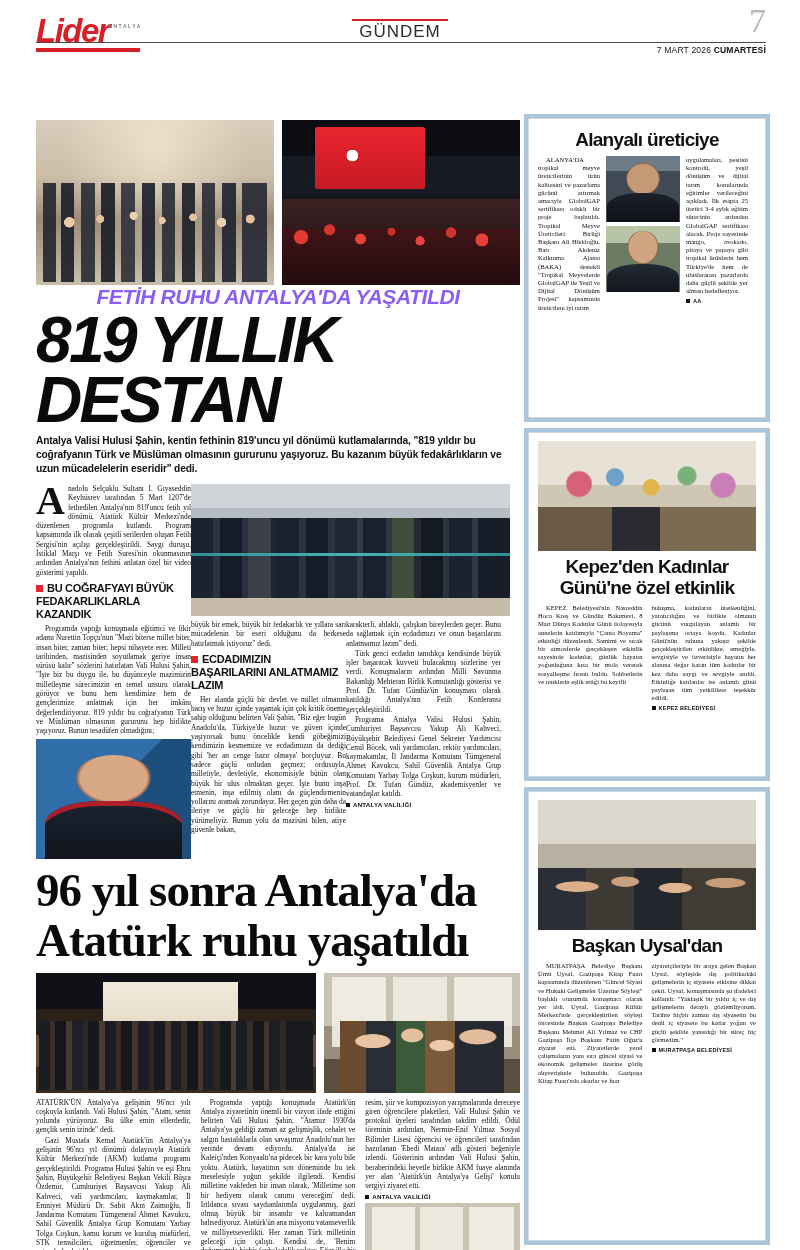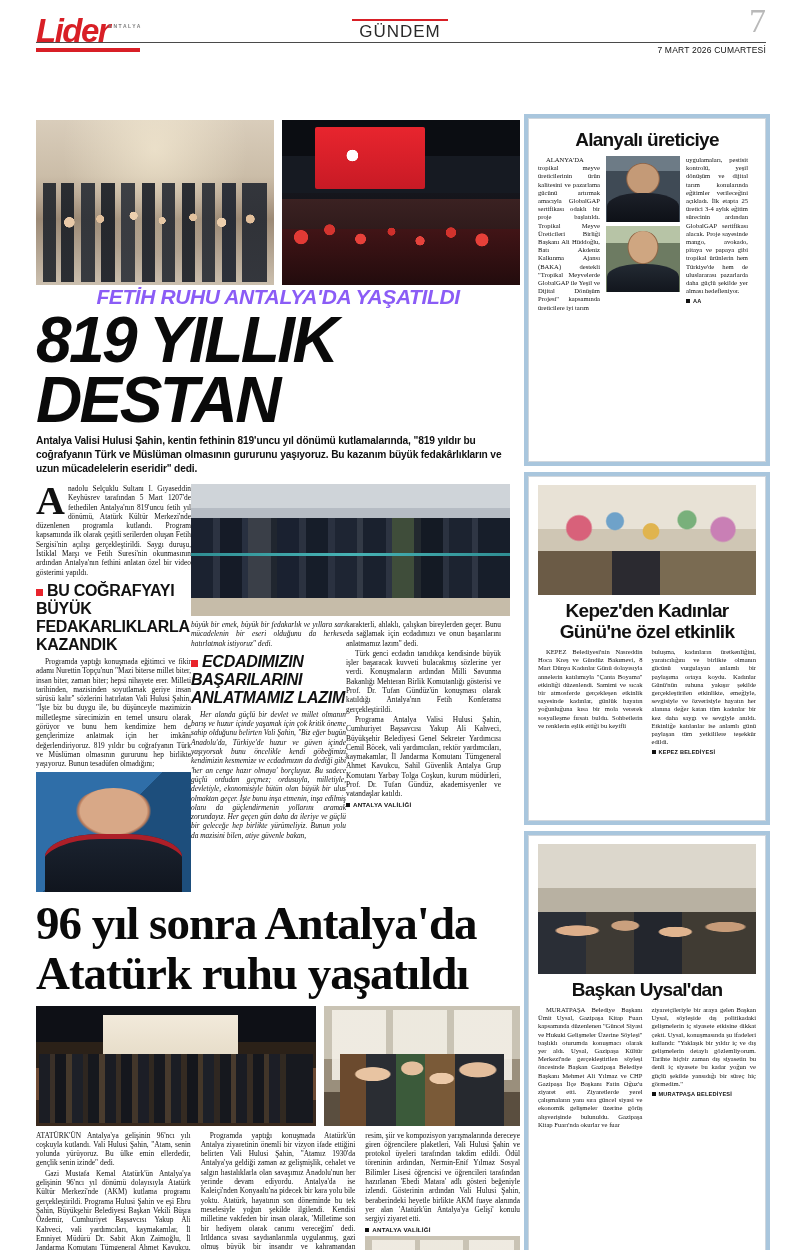--- a/index.html
+++ b/index.html
@@ -44,21 +44,21 @@
   .pageno {
     position: absolute; right: 34px; top: 4px;
     font-family: "Liberation Serif", serif;
     font-size: 34px; color: #b9b9b9; line-height: 34px;
   }
   .dateline {
     position: absolute; right: 34px; top: 45px;
     font-family: "Liberation Sans", sans-serif;
     font-size: 8.5px; color: #111; letter-spacing: .2px;
   }
-  .dateline b { font-weight: 400; }
+  .dateline b { font-weight: 700; }
   .head-rule {
     position: absolute; left: 36px; right: 34px; top: 42px;
     height: 1px; background: #4a4a4a;
   }
 
   
   .page { position: relative; padding: 0 34px 0 36px; }
   .main-col { position: absolute; left: 36px; top: 60px; width: 484px; }
   .side-col { position: absolute; left: 528px; top: 58px; width: 238px; }
 
@@ -284,21 +284,21 @@
   
   .cols { column-gap: 10px; font-size: 7.4px; line-height: 9.3px; text-align: justify; }
   .cols p { margin: 0 0 1px 0; text-indent: 9px; hyphens: auto; }
   .cols p.noind { text-indent: 0; }
   .dropcap::first-letter {
     float: left; font-size: 40px; line-height: 33px;
     font-weight: 700; padding: 0 3px 0 0; font-family: "Liberation Serif", serif;
   }
   .subhead {
     font-family: "Liberation Sans", sans-serif;
-    font-weight: 700; font-size: 16px; line-height: 18px;
+    font-weight: 700; font-size: 11px; line-height: 13px;
     margin: 5px 0 3px 0; letter-spacing: -.3px; break-inside: avoid;
   }
   .subhead .sq {
     display: inline-block; width: 7px; height: 7px; background: #e8242c;
     margin-right: 4px;
   }
   .byline {
     font-family: "Liberation Sans", sans-serif;
     font-weight: 700; font-size: 6.2px; letter-spacing: .2px; margin-top: 2px;
   }
@@ -367,21 +367,21 @@
           <span class="sq"></span><span>BU COĞRAFYAYI BÜYÜK FEDAKARLIKLARLA KAZANDIK</span>
         </div>
         <div class="cols">
           <p>Programda yaptığı konuşmada eğitimci ve fikir adamı Nurettin Topçu'nun "Mazi biterse millet biter, insan biter, zaman biter; hepsi nihayete erer. Milleti tarihinden, mazisinden soyutlamak geriye insan sürüsü kalır" sözlerini hatırlatan Vali Hulusi Şahin, "İşte biz bu duygu ile, bu düşünceyle mazimizin milletleşme sürecimizin en temel unsuru olarak görüyor ve bunu hem kendimize hem de gençlerimize anlatmak için her imkânı değerlendiriyoruz. 819 yıldır bu coğrafyanın Türk ve Müslüman olmasının gururunu hep birlikte yaşıyoruz. Bunun tesadüfen olmadığını;</p>
         </div>
         <div class="photo scene-speaker" style="width:100%;height:120px;margin-top:3px;">
           <span class="cap">Hulusi Şahin</span>
         </div>
       </div>
 
-      <div style="width:155px;font-style:italic;">
+      <div style="width:155px;">
         <div class="photo scene-ribbon" style="width:319px;height:132px;margin-bottom:4px;"></div>
         <div class="cols">
           <p class="noind">büyük bir emek, büyük bir fedakarlık ve yıllara sarı mücadelenin bir eseri olduğunu da herkese hatırlatmak istiyoruz" dedi.</p>
         </div>
         <div class="subhead">
           <span class="sq"></span><span>ECDADIMIZIN BAŞARILARINI ANLATMAMIZ LAZIM</span>
         </div>
         <div class="cols">
           <p>Her alanda güçlü bir devlet ve millet olmanın barış ve huzur içinde yaşamak için çok kritik öneme sahip olduğunu belirten Vali Şahin, "Biz eğer bugün Anadolu'da, Türkiye'de huzur ve güven içinde yaşıyorsak bunu öncelikle kendi göbeğimizi kendimizin kesmemize ve ecdadımızın da dediği gibi 'her an cenge hazır olmaya' borçluyuz. Bu sadece güçlü ordudan geçmez; ordusuyla, milletiyle, devletiyle, ekonomisiyle bütün olan büyük bir ulus olmaktan geçer. İşte bunu inşa etmenin, inşa edilmiş olanı da güçlendirmenin yollarını aramak zorundayız. Her geçen gün daha da ileriye ve güçlü bir geleceğe hep birlikte yürümeliyiz. Bunun yolu da mazisini bilen, atiye güvenle bakan,</p>
         </div>
@@ -431,21 +431,21 @@
         <div class="byline">
           <span class="sq"></span><span>ANTALYA VALİLİĞİ</span>
         </div>
         <div class="photo scene-award" style="width:100%;height:118px;margin-top:3px;"></div>
       </div>
     </div>
   </div>
 
   <div class="side-col">
 
-    <div class="box" style="height:344px;">
+    <div class="box" style="height:300px;">
       <div class="box-head">
         <div>Alanyalı üreticiye</div>
       </div>
       <div style="display:flex; gap:6px;">
         <div style="width:62px; font-size:6.6px; line-height:8.2px; text-align:justify;">
           <p style="margin:0;text-indent:8px;">ALANYA'DA tropikal meyve üreticilerinin ürün kalitesini ve pazarlama gücünü artırmak amacıyla GlobalGAP sertifikası odaklı bir proje başlatıldı. Tropikal Meyve Üreticileri Birliği Başkanı Ali Hüddoğlu, Batı Akdeniz Kalkınma Ajansı (BAKA) destekli "Tropikal Meyvelerde GlobalGAP ile Yeşil ve Dijital Dönüşüm Projesi" kapsamında üreticilere iyi tarım</p>
         </div>
         <div class="faces">
           <div class="photo scene-portrait-a">
             <span class="cap">Oğuzhan Atalay</span>

